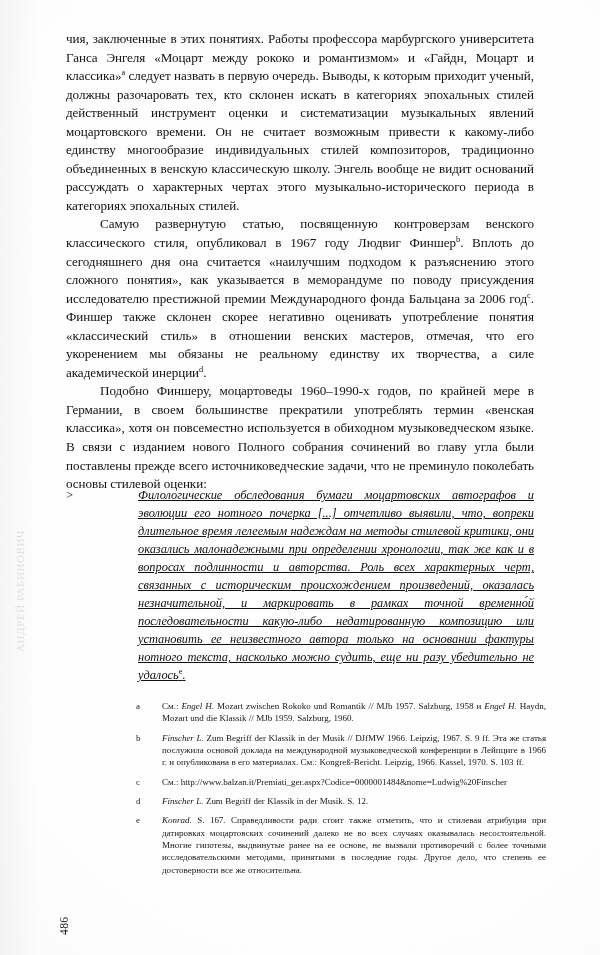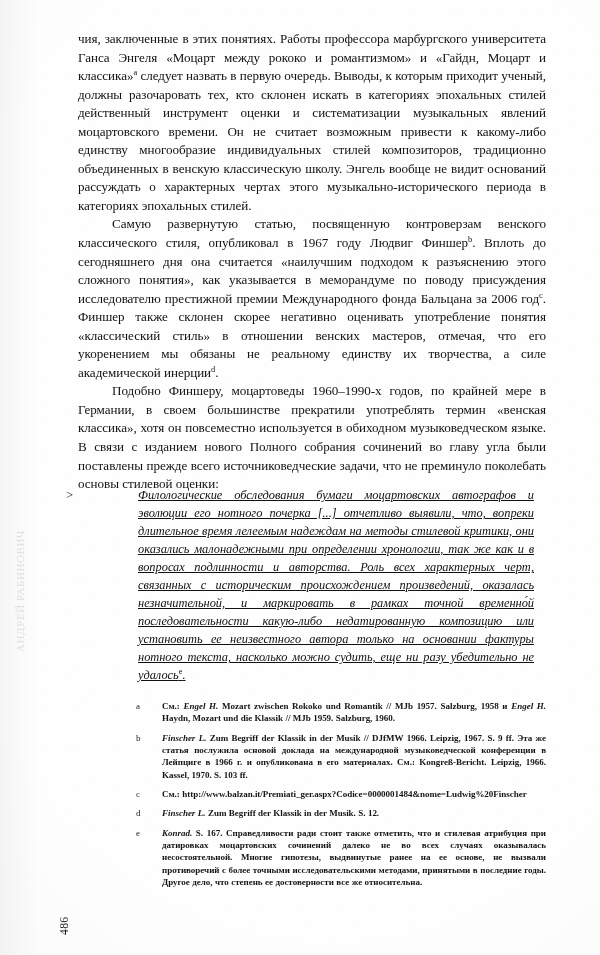--- a/index.html
+++ b/index.html
@@ -65,21 +65,20 @@
     color: #1a1a1a;
     white-space: nowrap;
   }
 
   
   #body-column {
     position: absolute;
     left: 66px;
     top: 30px;
     width: 468px;
-    margin-left: 12px;
   }
 
   p.para {
     margin: 0;
     font-size: 13.1px;
     line-height: 18.55px;
     text-align: justify;
     text-justify: inter-word;
     hyphens: manual;
     letter-spacing: -0.05px;
@@ -145,21 +144,20 @@
     width: 26px;
     font-style: normal;
     color: #1a1a1a;
   }
   .fn-text {
     flex: 1 1 auto;
     text-align: justify;
     letter-spacing: -0.02px;
     word-spacing: 0.2px;
     color: #151515;
-    font-weight: bold;
   }
   .fn-text i { font-style: italic; }
 
   
   #body-column, #quote-block, #footnotes, #folio {
     filter: blur(0.12px);
   }
 
   
   #speckle {

